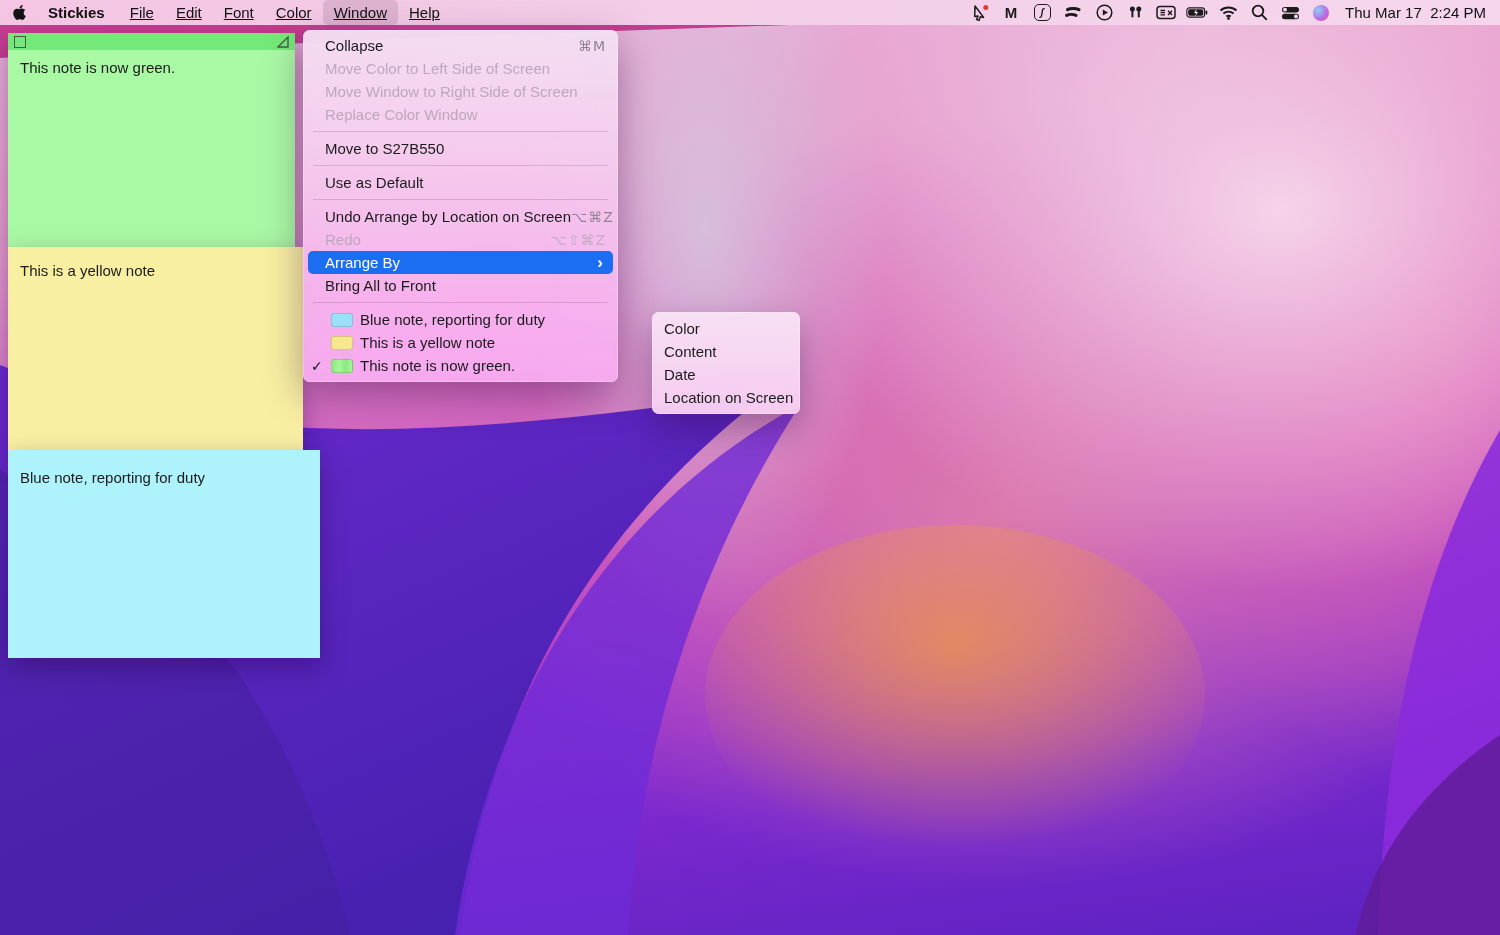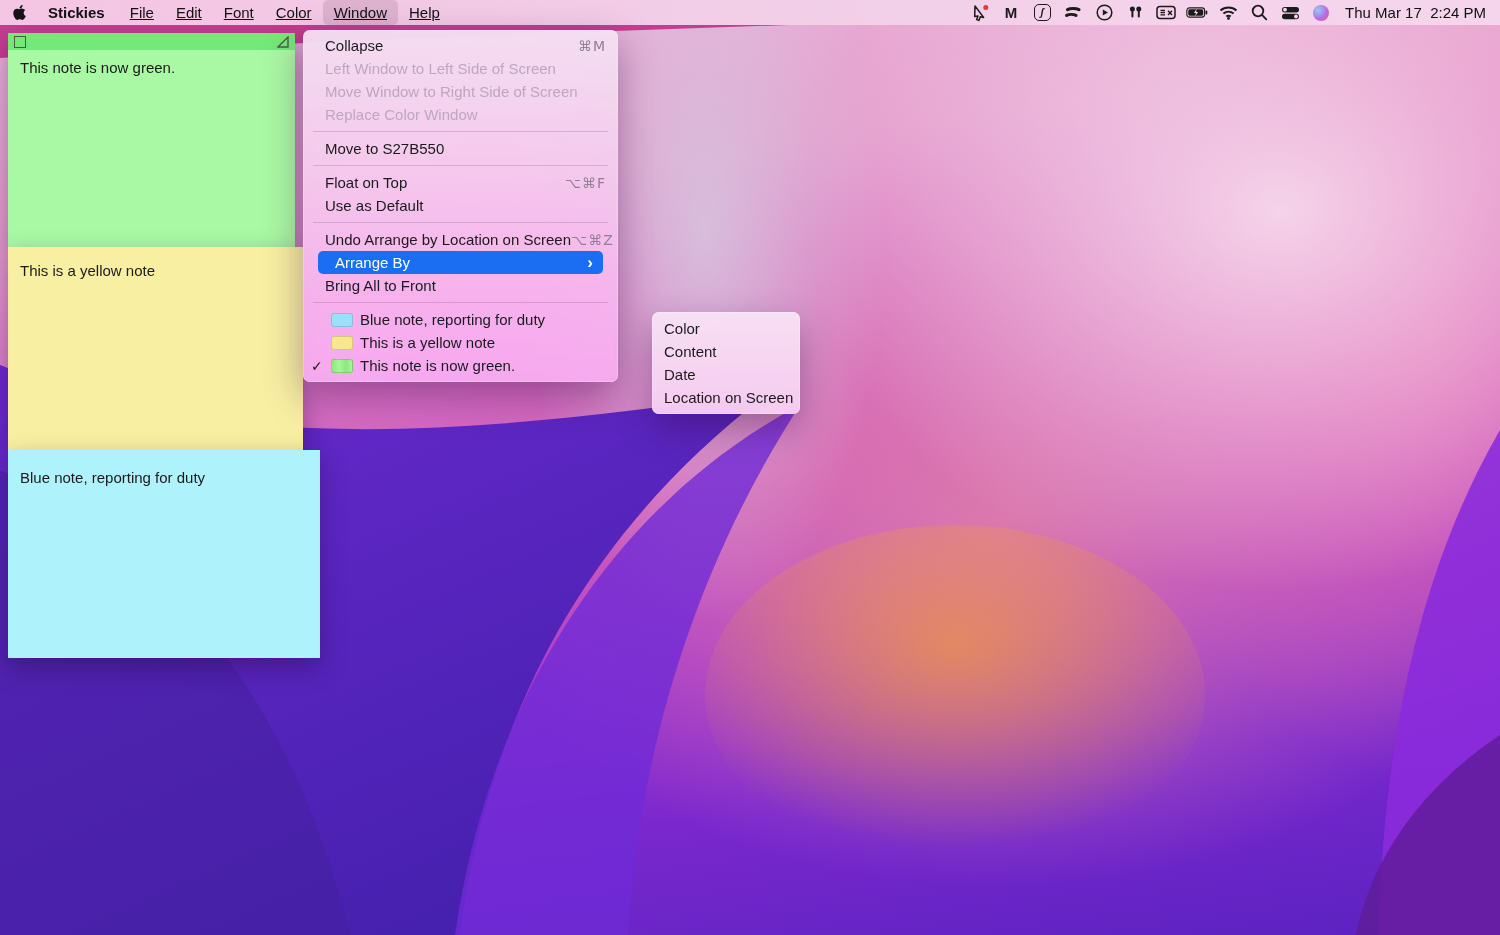--- a/index.html
+++ b/index.html
@@ -51,21 +51,21 @@
   
   .menu{position:absolute;left:303px;top:30px;width:315px;padding:4px 0 5px;border-radius:7px;z-index:50;
     background:linear-gradient(180deg, rgba(243,226,243,0.93) 0%, rgba(244,205,238,0.9) 40%, rgba(246,182,238,0.92) 75%, rgba(247,172,240,0.94) 100%);
     box-shadow:0 14px 38px rgba(50,0,60,0.38), 0 0 0 0.5px rgba(255,255,255,0.45) inset;
     backdrop-filter:blur(24px) saturate(1.4);}
   .mi{height:23px;display:flex;align-items:center;padding:0 12px 0 22px;font-size:15px;color:#1b1b1d;}
   .mi .lbl{white-space:nowrap;}
   .mi .sc{margin-left:auto;color:#8f8292;letter-spacing:1px;font-family:"DejaVu Sans",sans-serif;font-size:14px;white-space:nowrap;}
   .mi.dis{color:#bda7be;}
   .mi.dis .sc{color:#c2abc2;}
-  .mi.sel{background:#1B6DF2;color:#fff;border-radius:5px;margin:0 15px;padding:0 10px 0 17px;}
+  .mi.sel{background:#1B6DF2;color:#fff;border-radius:5px;margin:0 5px;padding:0 10px 0 17px;}
   .mi.sel .chev{margin-left:auto;color:#fff;font-weight:700;font-size:17px;line-height:1;}
   .sep{height:1px;background:rgba(80,35,80,0.18);margin:5px 10px;}
   .mi.nr{padding-left:8px;}
   .chkcol{width:16px;font-size:14px;font-weight:600;color:#141416;text-align:left;}
   .swatch{width:22px;height:14px;border-radius:3px;margin:0 7px 0 4px;border:1px solid rgba(0,0,0,0.14);box-sizing:border-box;}
   .sw-blue{background:#9BE0F8;}
   .sw-yellow{background:#F7E88E;}
   .sw-green{background:linear-gradient(90deg,#8BE87E 0%,#A8F59A 35%,#8BE87E 70%,#A8F59A 100%);}
 
   
@@ -119,44 +119,44 @@
   <div class="note note-blue">
     <div class="note-text">Blue note, reporting for duty</div>
   </div>
 
   <div class="menu">
     <div class="mi">
       <span class="lbl">Collapse</span>
       <span class="sc">⌘M</span>
     </div>
     <div class="mi dis">
-      <span class="lbl">Left Window to Left Side of Screen</span>
+      <span class="lbl">Move Color to Left Side of Screen</span>
     </div>
     <div class="mi dis">
       <span class="lbl">Move Window to Right Side of Screen</span>
     </div>
     <div class="mi dis">
       <span class="lbl">Replace Color Window</span>
     </div>
     <div class="sep"></div>
     <div class="mi">
       <span class="lbl">Move to S27B550</span>
     </div>
     <div class="sep"></div>
-    <div class="mi">
-      <span class="lbl">Float on Top</span>
-      <span class="sc">⌥⌘F</span>
-    </div>
     <div class="mi">
       <span class="lbl">Use as Default</span>
     </div>
     <div class="sep"></div>
     <div class="mi">
       <span class="lbl">Undo Arrange by Location on Screen</span>
       <span class="sc">⌥⌘Z</span>
+    </div>
+    <div class="mi dis">
+      <span class="lbl">Redo</span>
+      <span class="sc">⌥⇧⌘Z</span>
     </div>
     <div class="mi sel">
       <span class="lbl">Arrange By</span>
       <span class="chev">›</span>
     </div>
     <div class="mi">
       <span class="lbl">Bring All to Front</span>
     </div>
     <div class="sep"></div>
     <div class="mi nr">

